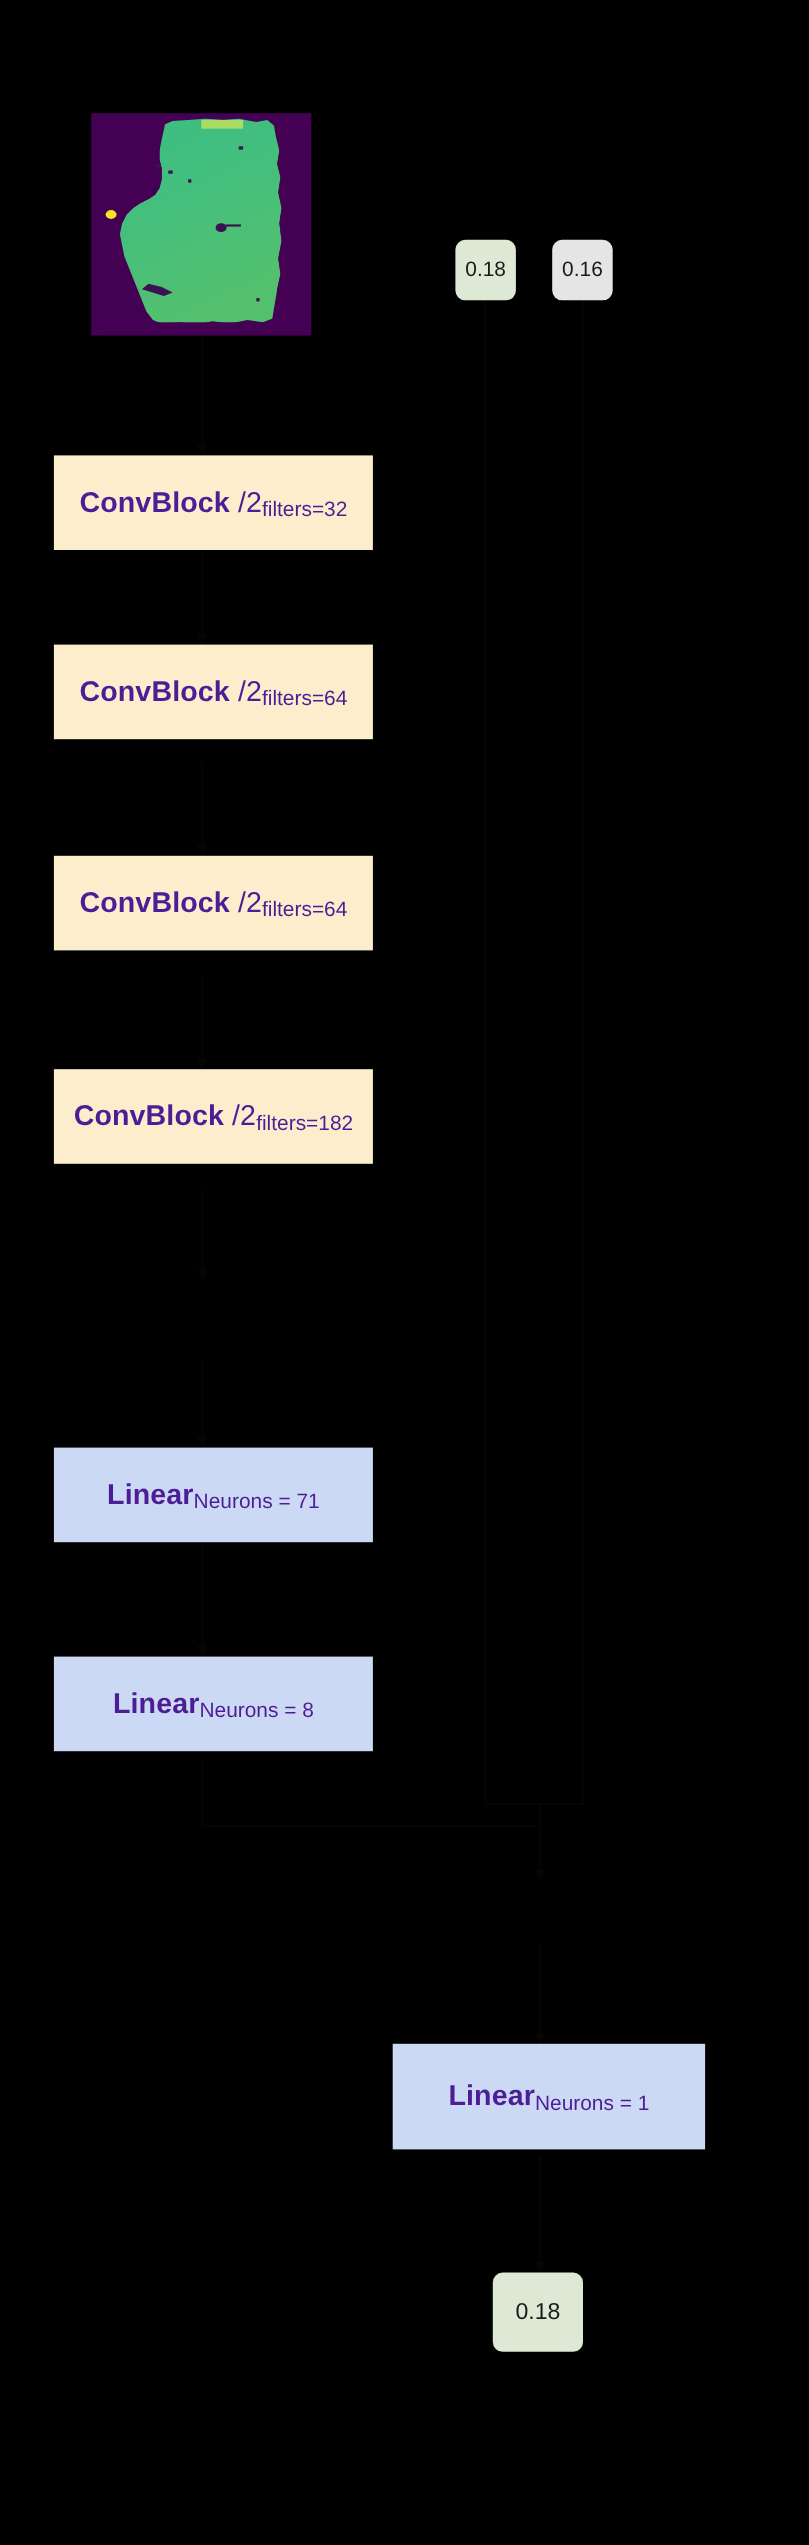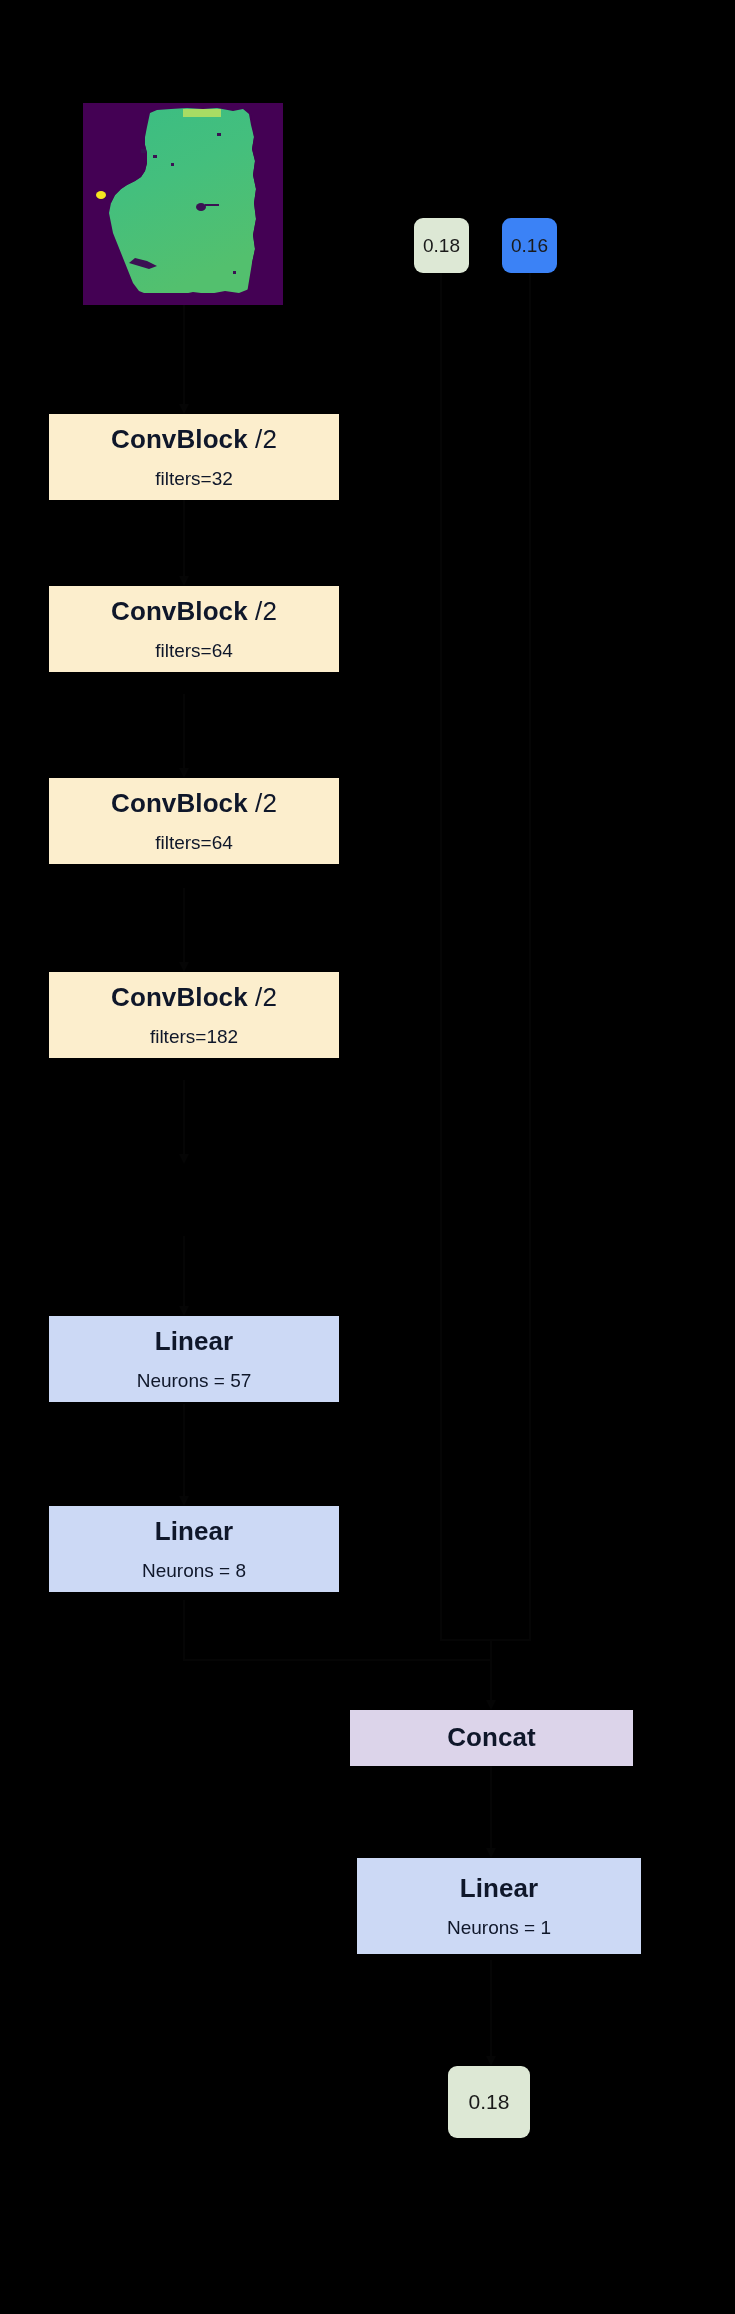--- a/index.html
+++ b/index.html
@@ -16,25 +16,25 @@
     height: 2314px;
     background: #000000;
     overflow: hidden;
   }
 
   
   .node {
     position: absolute;
     box-sizing: border-box;
     display: flex;
-    flex-direction: column;
+    flex-direction: row;
     align-items: center;
     justify-content: center;
     text-align: center;
-    color: #0f172a;
+    color: #4c1d95;
     line-height: 1.12;
   }
   .node .title {
     font-weight: bold;
     font-size: 26px;
     letter-spacing: 0.1px;
     white-space: nowrap;
   }
   .node .title .sub-stride {
     font-weight: normal;
@@ -164,21 +164,21 @@
         L 170 132 L 173 116 L 171 100 L 173 86 L 170 72 L 172 58 L 169 46 L 171 34 Z"></path>
 
       <rect x="10" y="190" width="180" height="12" fill="#440154"></rect>
       <rect x="178" y="6" width="12" height="196" fill="#440154"></rect>
     </svg>
   </div>
 
   <div class="chip" style="left:414px; top:218px; width:55px; height:55px; background:#dde8d5;">
     <span>0.18</span>
   </div>
-  <div class="chip" style="left:502px; top:218px; width:55px; height:55px; background:#3b82f6;">
+  <div class="chip" style="left:502px; top:218px; width:55px; height:55px; background:#e5e5e5;">
     <span>0.16</span>
   </div>
 
   <div class="node" style="left:49px; top:414px; width:290px; height:86px; background:#fceecd;">
     <div class="title"><span>ConvBlock</span> <span class="sub-stride">/2</span></div>
     <div class="subtitle">filters=32</div>
   </div>
 
   <div class="node" style="left:49px; top:586px; width:290px; height:86px; background:#fceecd;">
     <div class="title"><span>ConvBlock</span> <span class="sub-stride">/2</span></div>
@@ -191,31 +191,28 @@
   </div>
 
   <div class="node" style="left:49px; top:972px; width:290px; height:86px; background:#fceecd;">
     <div class="title"><span>ConvBlock</span> <span class="sub-stride">/2</span></div>
     <div class="subtitle">filters=182</div>
   </div>
 
 
   <div class="node" style="left:49px; top:1316px; width:290px; height:86px; background:#ccd9f5;">
     <div class="title">Linear</div>
-    <div class="subtitle">Neurons = 57</div>
+    <div class="subtitle">Neurons = 71</div>
   </div>
 
   <div class="node" style="left:49px; top:1506px; width:290px; height:86px; background:#ccd9f5;">
     <div class="title">Linear</div>
     <div class="subtitle">Neurons = 8</div>
   </div>
 
-  <div class="node single" style="left:350px; top:1710px; width:283px; height:56px; background:#dcd4ea;">
-    <div class="title">Concat</div>
-  </div>
 
   <div class="node" style="left:357px; top:1858px; width:284px; height:96px; background:#ccd9f5;">
     <div class="title">Linear</div>
     <div class="subtitle">Neurons = 1</div>
   </div>
 
   <div class="chip" style="left:448px; top:2066px; width:82px; height:72px; background:#dde8d5; font-size:21px;">
     <span>0.18</span>
   </div>
 

